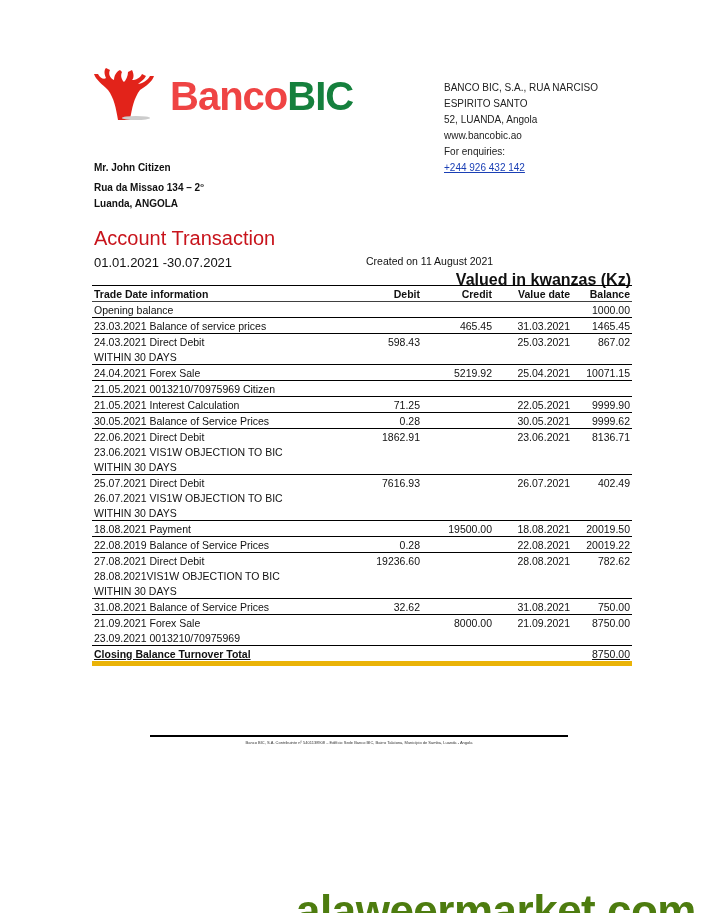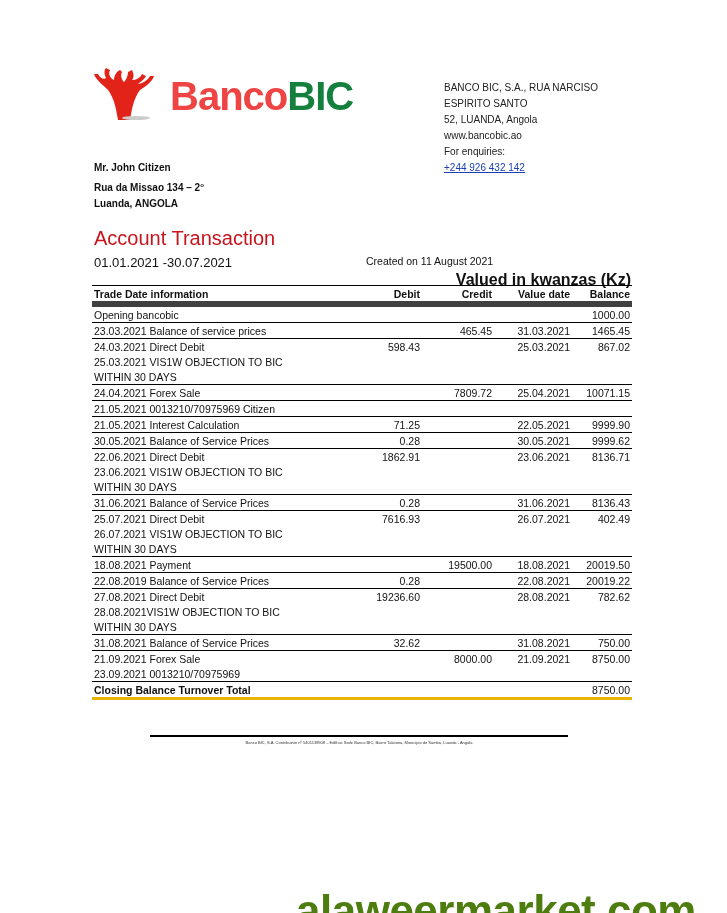--- a/index.html
+++ b/index.html
@@ -11,24 +11,24 @@
   .logo-text .bic { color:#15803d; }
   .bank-addr { position:absolute; left:444px; top:80px; font-size:10px; line-height:16px; color:#222; }
   .bank-addr .phone { color:#1a3fb5; text-decoration:underline; cursor:pointer; }
   .cust { position:absolute; left:94px; top:160px; font-size:10px; font-weight:bold; line-height:16.5px; }
   .cust sup { font-size:6px; }
   .title { position:absolute; left:94px; top:227px; font-size:20px; color:#c8141c; }
   .period { position:absolute; left:94px; top:255px; font-size:13px; }
   .created { position:absolute; left:366px; top:255px; font-size:10.5px; }
   .valued { position:absolute; right:96px; top:271px; font-size:16px; font-weight:bold; }
   table { position:absolute; left:92px; top:285px; width:540px; border-collapse:collapse; font-size:10.5px; }
-  th { font-weight:bold; text-align:left; height:15px; padding:0 2px; border-top:1.5px solid #000; border-bottom:6px solid #404040; }
+  th { font-weight:bold; text-align:left; height:15px; padding:0 2px; border-top:1.5px solid #000; border-bottom:1px solid #404040; }
   td { height:15px; padding:0 2px; white-space:nowrap; }
   tr.sep td { border-bottom:1px solid #000; }
-  tr.closing td { font-weight:bold; border-top:1px solid #000; border-bottom:3px solid #eab308; }
+  tr.closing td { font-weight:bold; border-top:1px solid #000; border-bottom:5px solid #eab308;text-decoration:underline; }
   tr.closing td.num { font-weight:normal; }
   .num { text-align:right; }
   .c-desc { width:262px; }
   .c-debit { width:60px; }
   .c-credit { width:68px; }
   .c-vdate { width:74px; }
   .footer-line { position:absolute; left:150px; top:735px; width:418px; height:2px; background:#000; }
   .footer-text { position:absolute; left:150px; top:740px; width:418px; text-align:center; font-size:4px; color:#333; }
   .watermark { position:absolute; left:296px; top:886px; font-size:44px; font-weight:bold; color:#4d7c0f; letter-spacing:-0.5px; }
 </style>
@@ -70,58 +70,51 @@
     <tr>
       <th class="c-desc">Trade Date information</th>
       <th class="c-debit num">Debit</th>
       <th class="c-credit num">Credit</th>
       <th class="c-vdate num">Value date</th>
       <th class="num">Balance</th>
     </tr>
   </thead>
   <tbody id="tbody">
       <tr class="sep">
-        <td>Opening bancobic</td>
+        <td>Opening balance</td>
         <td class="num"></td>
         <td class="num"></td>
         <td class="num"></td>
         <td class="num">1000.00</td>
       </tr>
       <tr class="sep">
         <td>23.03.2021 Balance of service prices</td>
         <td class="num"></td>
         <td class="num">465.45</td>
         <td class="num">31.03.2021</td>
         <td class="num">1465.45</td>
       </tr>
       <tr>
         <td>24.03.2021 Direct Debit</td>
         <td class="num">598.43</td>
         <td class="num"></td>
         <td class="num">25.03.2021</td>
         <td class="num">867.02</td>
       </tr>
-      <tr>
-        <td>25.03.2021 VIS1W OBJECTION TO BIC</td>
-        <td class="num"></td>
-        <td class="num"></td>
-        <td class="num"></td>
-        <td class="num"></td>
-      </tr>
       <tr class="sep">
         <td>WITHIN 30 DAYS</td>
         <td class="num"></td>
         <td class="num"></td>
         <td class="num"></td>
         <td class="num"></td>
       </tr>
       <tr class="sep">
         <td>24.04.2021 Forex Sale</td>
         <td class="num"></td>
-        <td class="num">7809.72</td>
+        <td class="num">5219.92</td>
         <td class="num">25.04.2021</td>
         <td class="num">10071.15</td>
       </tr>
       <tr class="sep">
         <td>21.05.2021 0013210/70975969 Citizen</td>
         <td class="num"></td>
         <td class="num"></td>
         <td class="num"></td>
         <td class="num"></td>
       </tr>
@@ -152,27 +145,20 @@
         <td class="num"></td>
         <td class="num"></td>
         <td class="num"></td>
       </tr>
       <tr class="sep">
         <td>WITHIN 30 DAYS</td>
         <td class="num"></td>
         <td class="num"></td>
         <td class="num"></td>
         <td class="num"></td>
-      </tr>
-      <tr class="sep">
-        <td>31.06.2021 Balance of Service Prices</td>
-        <td class="num">0.28</td>
-        <td class="num"></td>
-        <td class="num">31.06.2021</td>
-        <td class="num">8136.43</td>
       </tr>
       <tr>
         <td>25.07.2021 Direct Debit</td>
         <td class="num">7616.93</td>
         <td class="num"></td>
         <td class="num">26.07.2021</td>
         <td class="num">402.49</td>
       </tr>
       <tr>
         <td>26.07.2021 VIS1W OBJECTION TO BIC</td>

